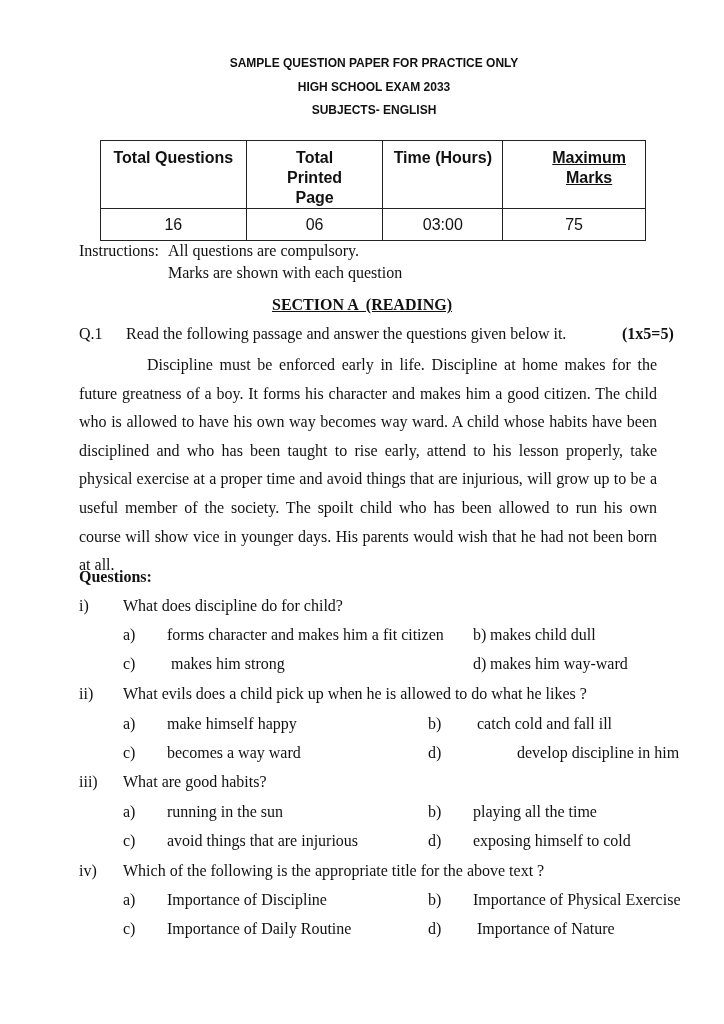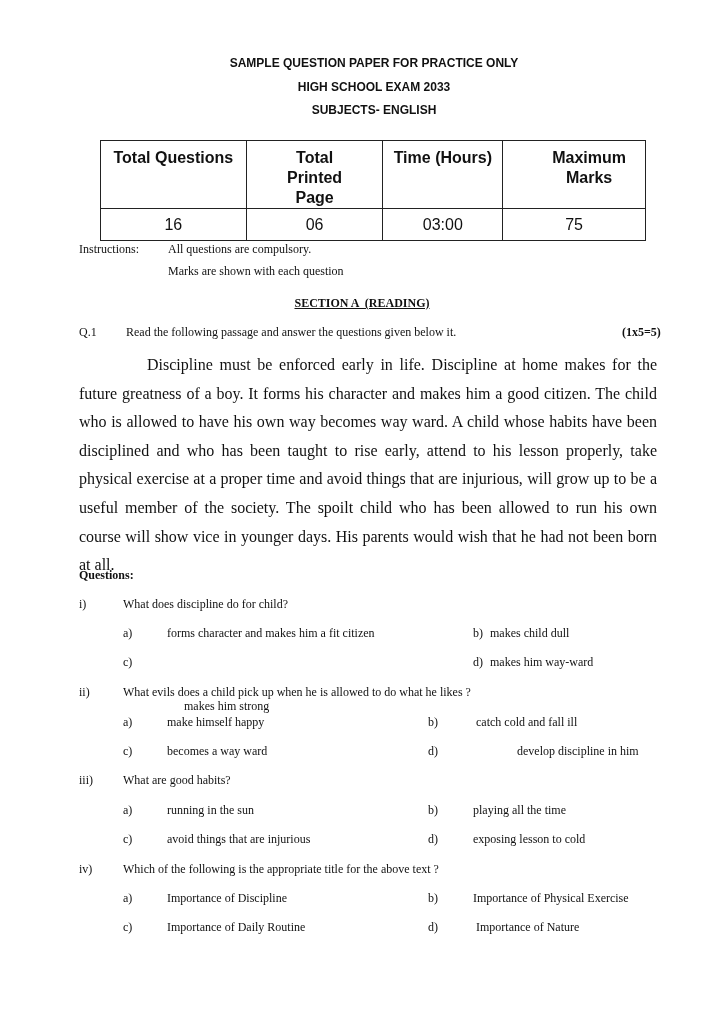--- a/index.html
+++ b/index.html
@@ -7,21 +7,21 @@
 
     .head-line { position: absolute; left: 12px; width: 724px; text-align: center;
       font-family: "Liberation Sans", sans-serif; font-weight: bold; font-size: 12px; }
 
     table.info { position: absolute; left: 100px; top: 140px; width: 546px;
       border-collapse: collapse; font-family: "Liberation Sans", sans-serif; }
     table.info th, table.info td { border: 1.5px solid #222; text-align: center; padding: 0; }
     table.info th { font-size: 16px; font-weight: bold; height: 52px; vertical-align: top; padding-top: 7px; line-height: 20px; }
     table.info td { font-size: 16px; height: 31px; margin-top: 33px; }
 
-    .txt { font-family: "Liberation Serif", serif; font-size: 12px; position: absolute; white-space: nowrap; }
+    .txt { font-family: "Liberation Serif", serif; font-size: 16px; position: absolute; white-space: nowrap; }
     .bold { font-weight: bold; }
     .underline { text-decoration: underline; }
     .passage { position: absolute; left: 79px; width: 578px; top: 351px;
       font-family: "Liberation Serif", serif; font-size: 16px; line-height: 28.6px; text-align: justify; }
     .passage p { margin: 0; text-indent: 68px; text-align-last: left; }
   </style>
 </head>
 <body>
 
 <div class="head-line" style="top:56px;">SAMPLE QUESTION PAPER FOR PRACTICE ONLY</div>
@@ -33,21 +33,21 @@
     <col style="width:146px">
       <col style="width:137px">
       <col style="width:120px">
       <col style="width:143px">
   </colgroup>
   <tbody>
       <tr>
     <th>Total Questions</th>
     <th style="padding-left:22px;padding-right:22px;">Total Printed Page</th>
     <th>Time (Hours)</th>
-    <th style="padding-left:30px;">Maximum Marks</th>
+    <th style="padding-left:30px;text-decoration:underline;">Maximum Marks</th>
   </tr>
   <tr>
     <td>16</td>
     <td>06</td>
     <td>03:00</td>
     <td>75</td>
   </tr>
 </tbody>
   </table>
 
@@ -67,21 +67,21 @@
 
 <div class="txt bold" style="left:79px; top:568px;">Questions:</div>
 
 <div class="txt" style="left:79px; top:597px;">i)</div>
 <div class="txt" style="left:123px; top:597px;">What does discipline do for child?</div>
 <div class="txt" style="left:123px; top:626px;">a)</div>
 <div class="txt" style="left:167px; top:626px;">forms character and makes him a fit citizen</div>
 <div class="txt" style="left:473px; top:626px;">b)</div>
 <div class="txt" style="left:490px; top:626px;">makes child dull</div>
 <div class="txt" style="left:123px; top:655px;">c)</div>
-<div class="txt" style="left:181px; top:655px; white-space:pre;margin-top:44px;"> makes him strong</div>
+<div class="txt" style="left:167px; top:655px; white-space:pre;"> makes him strong</div>
 <div class="txt" style="left:473px; top:655px;">d)</div>
 <div class="txt" style="left:490px; top:655px;">makes him way-ward</div>
 
 <div class="txt" style="left:79px; top:685px;">ii)</div>
 <div class="txt" style="left:123px; top:685px;">What evils does a child pick up when he is allowed to do what he likes ?</div>
 <div class="txt" style="left:123px; top:715px;">a)</div>
 <div class="txt" style="left:167px; top:715px;">make himself happy</div>
 <div class="txt" style="left:428px; top:715px;">b)</div>
 <div class="txt" style="left:473px; top:715px; white-space:pre;"> catch cold and fall ill</div>
 <div class="txt" style="left:123px; top:744px;">c)</div>
@@ -91,21 +91,21 @@
 
 <div class="txt" style="left:79px; top:773px;">iii)</div>
 <div class="txt" style="left:123px; top:773px;">What are good habits?</div>
 <div class="txt" style="left:123px; top:803px;">a)</div>
 <div class="txt" style="left:167px; top:803px;">running in the sun</div>
 <div class="txt" style="left:428px; top:803px;">b)</div>
 <div class="txt" style="left:473px; top:803px;">playing all the time</div>
 <div class="txt" style="left:123px; top:832px;">c)</div>
 <div class="txt" style="left:167px; top:832px;">avoid things that are injurious</div>
 <div class="txt" style="left:428px; top:832px;">d)</div>
-<div class="txt" style="left:473px; top:832px;">exposing lesson to cold</div>
+<div class="txt" style="left:473px; top:832px;">exposing himself to cold</div>
 
 <div class="txt" style="left:79px; top:862px;">iv)</div>
 <div class="txt" style="left:123px; top:862px;">Which of the following is the appropriate title for the above text ?</div>
 <div class="txt" style="left:123px; top:891px;">a)</div>
 <div class="txt" style="left:167px; top:891px;">Importance of Discipline</div>
 <div class="txt" style="left:428px; top:891px;">b)</div>
 <div class="txt" style="left:473px; top:891px;">Importance of Physical Exercise</div>
 <div class="txt" style="left:123px; top:920px;">c)</div>
 <div class="txt" style="left:167px; top:920px;">Importance of Daily Routine</div>
 <div class="txt" style="left:428px; top:920px;">d)</div>

